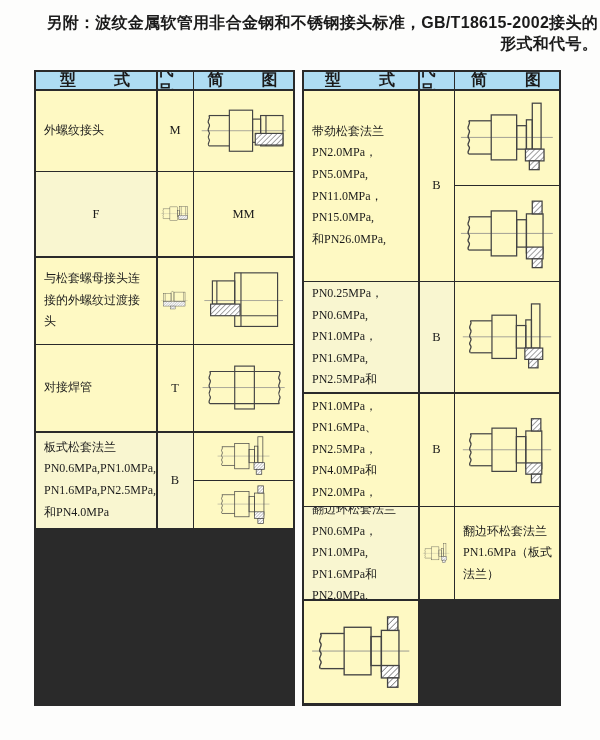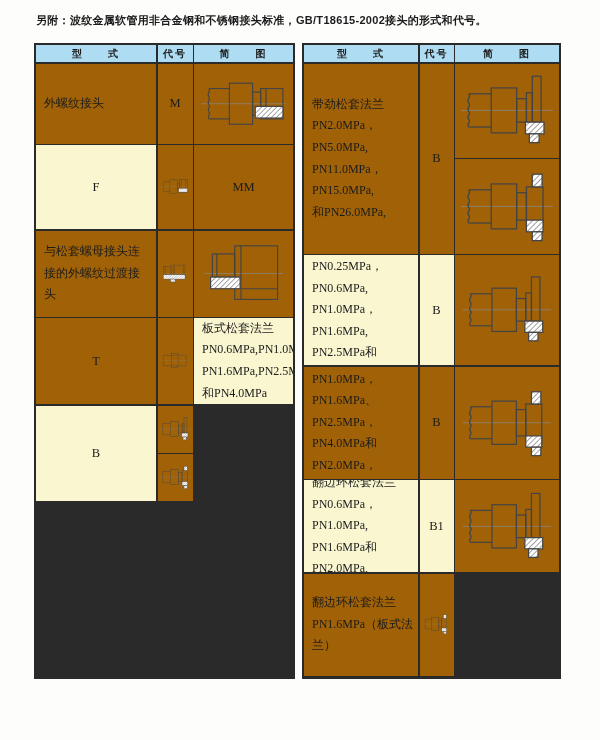--- a/index.html
+++ b/index.html
@@ -1,28 +1,28 @@
 <!DOCTYPE html>
 <html style="--hdr: #aedcf2; --hl: #f9f6d0; --border: #2a2a2a;"><head>
 <meta charset="utf-8">
 <style>
   :root{ --hdr:#aedcf2; --hl:#f9f6d0; --border:#2a2a2a; }
   html,body{margin:0;padding:0;}
   body{width:600px;height:740px;background:#fdfdfc;color:#1b1b1b;
        font-family:"Liberation Serif", serif; overflow:hidden;}
-  .title{font-family:"Liberation Sans", sans-serif;font-weight:700;font-size:11px;
-         margin:13px 16px 0 36px;letter-spacing:.3px;}
+  .title{font-family:"Liberation Sans", sans-serif;font-weight:700;font-size:16px;
+         margin:13px 2px 0 36px;letter-spacing:.3px;text-align:right;}
   .tables{display:flex;gap:7px;margin:15px 0 0 34px;}
   .tbl{display:grid;gap:1.5px;background:var(--border);border:2px solid var(--border);}
   .tbl.left {grid-template-columns:120px 35px 99px;
              grid-template-rows:17px 80px 84px 86px 86px 95px 175px;}
   .tbl.right{grid-template-columns:114px 34px 104px;
              grid-template-rows:17px 190px 110px 112px 92px 102px;}
-  .cell{background:#a16207;display:flex;align-items:center;overflow:hidden;}
-  .hd{background:var(--hdr);justify-content:center;font-size:10px;font-weight:600;
+  .cell{background:#fef9c3;display:flex;align-items:center;overflow:hidden;}
+  .hd{background:var(--hdr);justify-content:center;font-size:16px;font-weight:600;
       letter-spacing:2px;font-family:"Liberation Sans",sans-serif;}
   .type{padding:4px 5px 4px 8px;font-size:12px;line-height:1.8;white-space:pre-line;}
   .code{justify-content:center;font-size:12.5px;}
   .yellow{background:var(--hl);}
   .diagc{justify-content:center;padding:2px;}
   svg.diag{width:94%;height:94%;}
   .split{flex-direction:column;align-items:stretch;padding:0;}
   .split .sub{flex:1;display:flex;align-items:center;justify-content:center;overflow:hidden;}
   .split .sub + .sub{border-top:1.5px solid var(--border);}
 </style>
@@ -132,20 +132,21 @@
           <use href="#adapter-mm"></use>
         </svg>
     </div>
 
     <div class="cell diagc">
       <svg class="diag" viewBox="0 0 100 80">
           <use href="#adapter-mf"></use>
         </svg>
     </div>
 
+    <div class="cell type">对接焊管</div>
     <div class="cell code">T</div>
     <div class="cell diagc">
       <svg class="diag" viewBox="0 0 100 80">
           <use href="#butt-pipe"></use>
         </svg>
     </div>
 
     <div class="cell type yellow">板式松套法兰
 PN0.6MPa,PN1.0MPa,
 PN1.6MPa,PN2.5MPa,
@@ -214,21 +215,20 @@
     <div class="cell diagc">
       <svg class="diag" viewBox="0 0 100 80">
           <use href="#hosebody"></use>
           <use href="#flange-hub"></use>
         </svg>
     </div>
 
     <div class="cell type yellow">翻边环松套法兰
 PN0.6MPa，PN1.0MPa,
 PN1.6MPa和PN2.0MPa,</div>
-    <div class="cell code yellow">B1</div>
     <div class="cell diagc">
       <svg class="diag" viewBox="0 0 100 80">
           <use href="#hosebody"></use>
           <use href="#flange-plate"></use>
         </svg>
     </div>
 
     <div class="cell type">翻边环松套法兰
 PN1.6MPa（板式法兰）</div>
     <div class="cell diagc">

